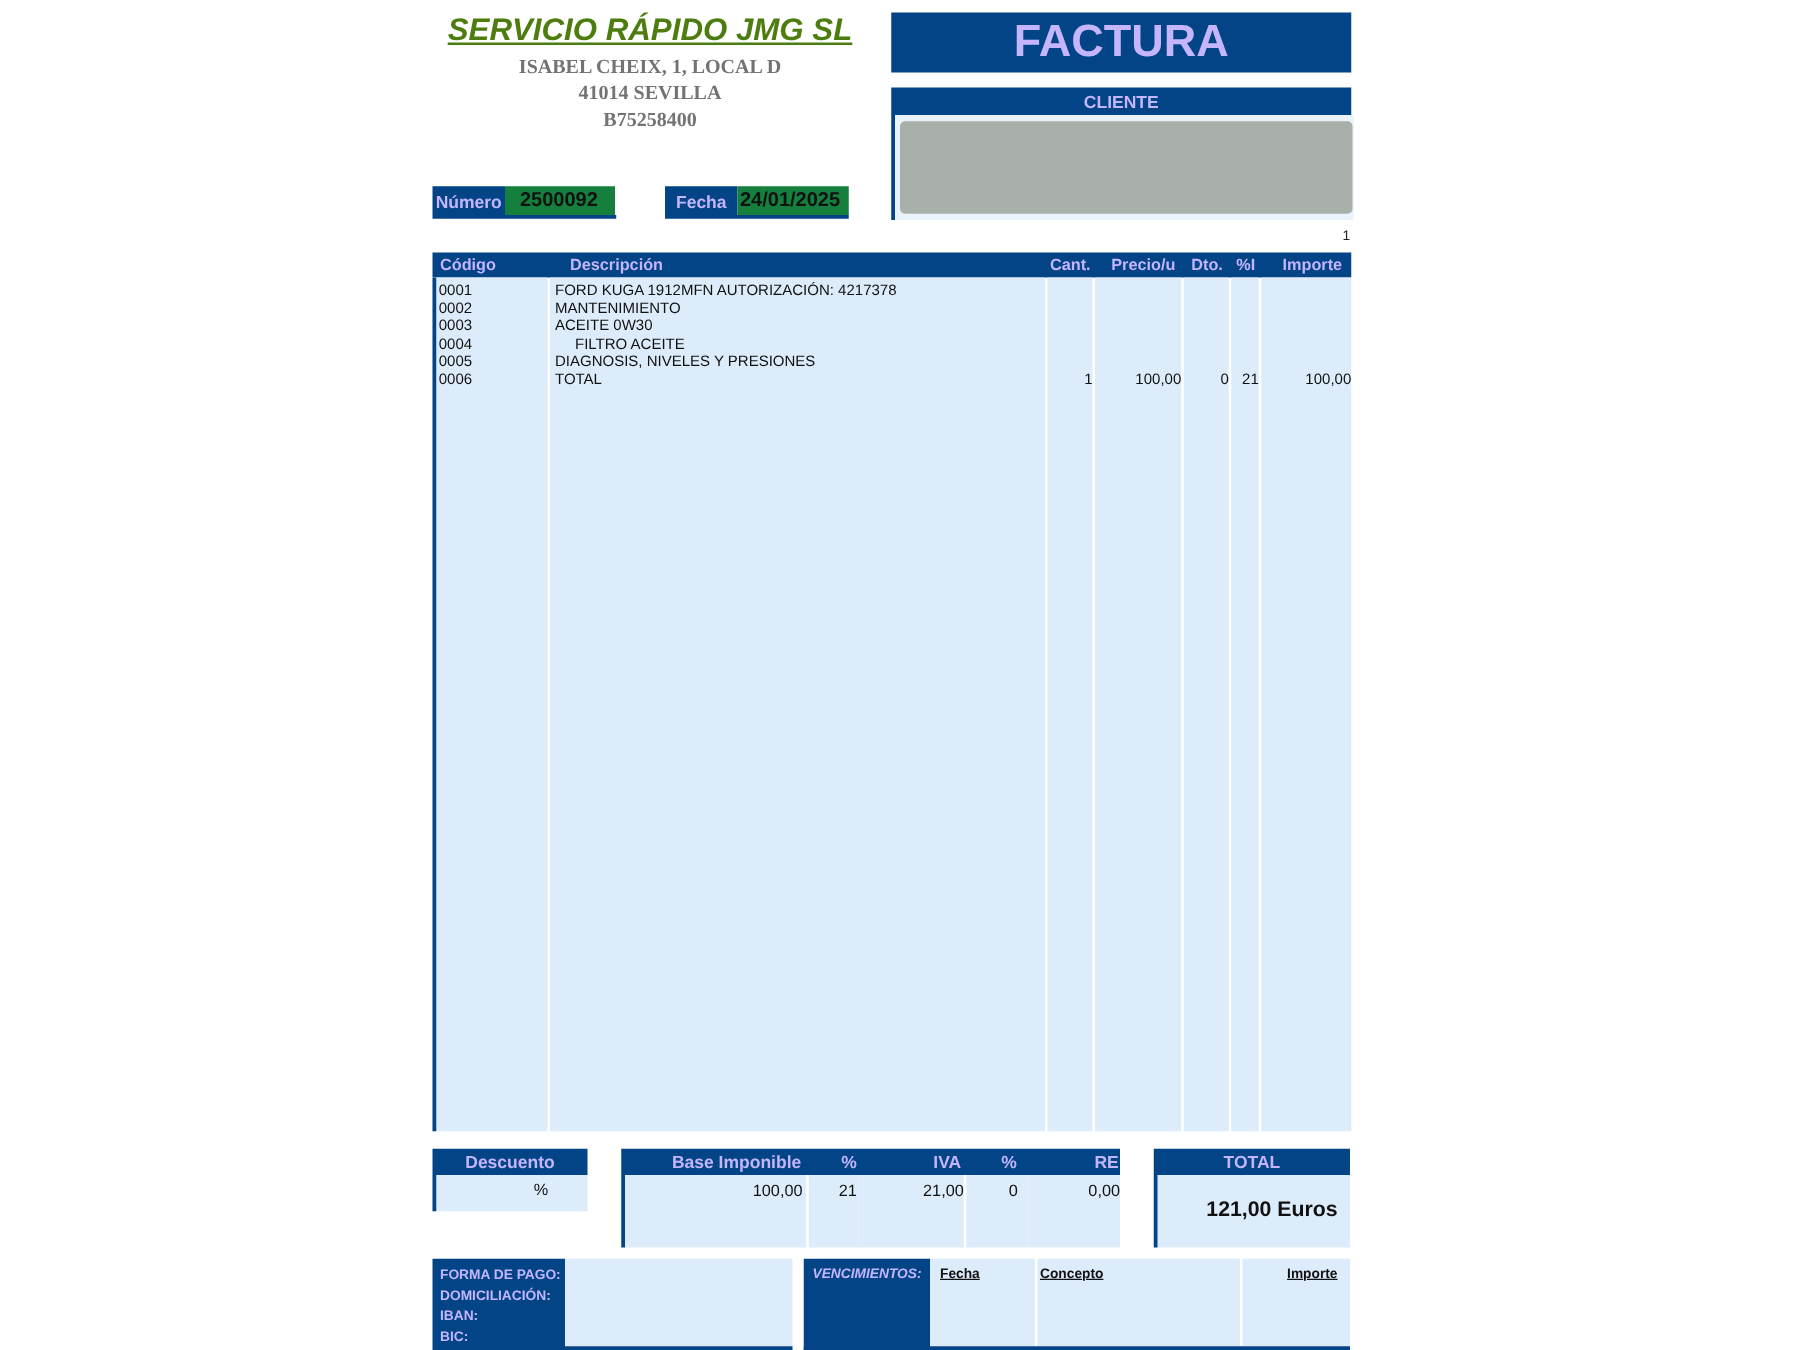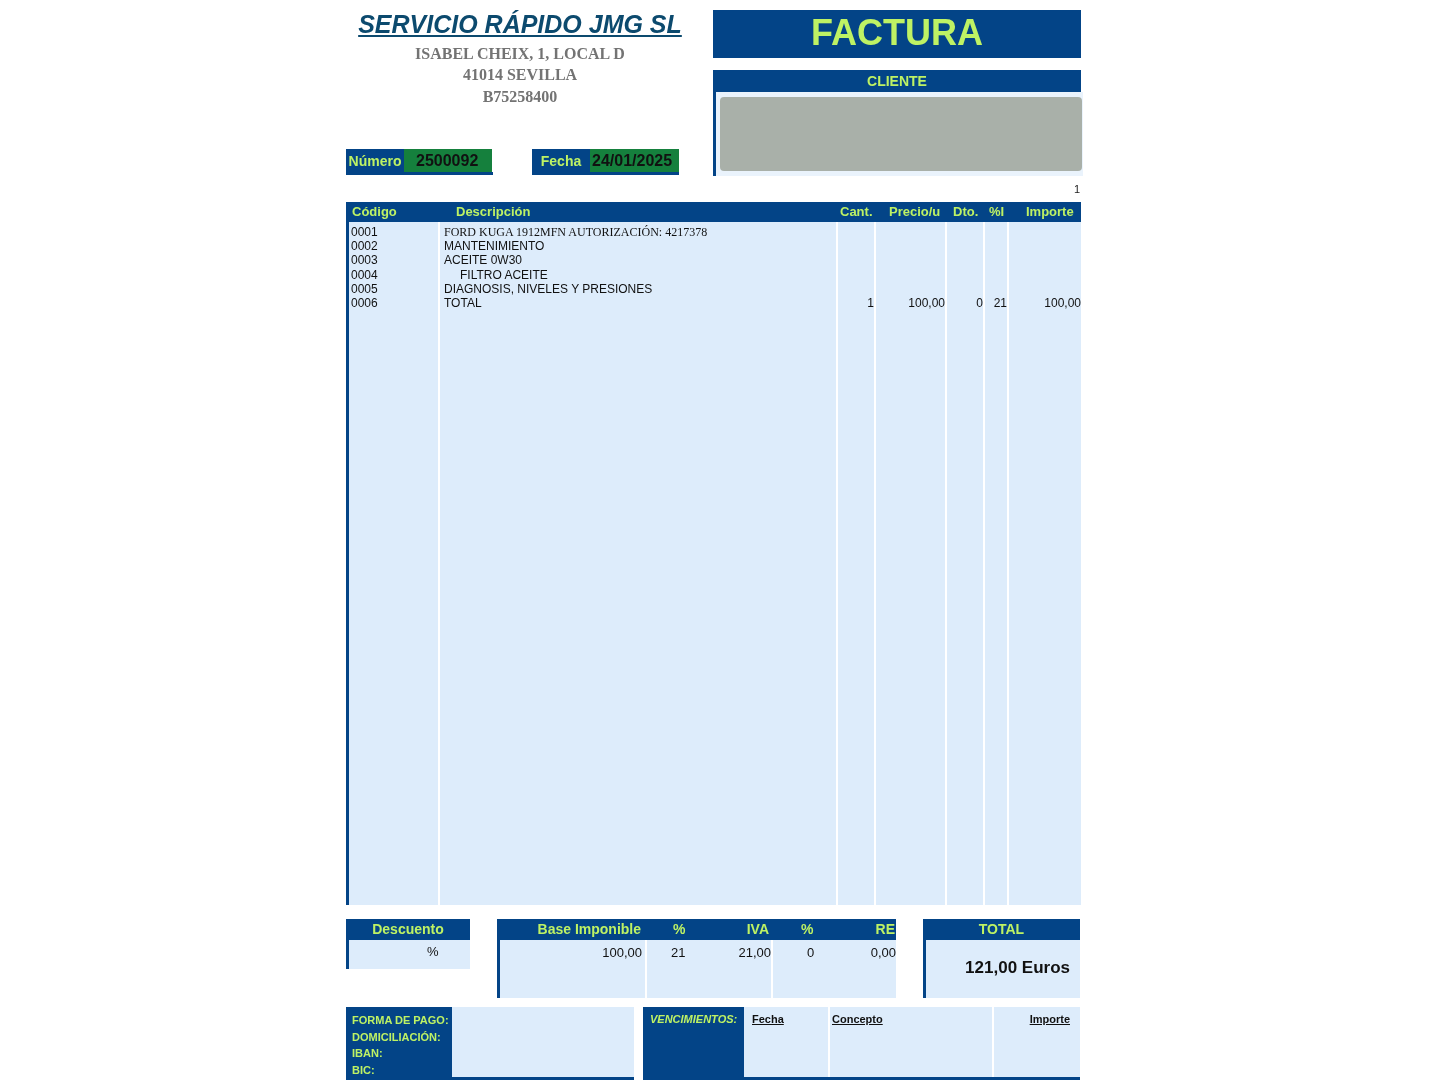--- a/index.html
+++ b/index.html
@@ -1,22 +1,22 @@
 <!DOCTYPE html>
 <html><head>
   <meta charset="utf-8">
   <style>
     html, body { margin:0; padding:0; }
     body { width:1440px; height:1080px; background:#ffffff; position:relative; overflow:hidden;
            font-family:"Liberation Sans", sans-serif; color:#111; }
     .abs { position:absolute; }
-    .dark { background:#034487; color:#bef264; }
+    .dark { background:#034487; color:#c4b5fd; }
     .light { background:#15803d; }
     .company-name { left:345px; top:10px; width:350px; text-align:center; font-size:25px; font-weight:bold;
-                    font-style:italic; text-decoration:underline; color:#0c4a6e; }
+                    font-style:italic; text-decoration:underline; color:#4d7c0f; }
     .addr { left:345px; width:350px; text-align:center; font-family:"Liberation Serif", serif; font-weight:bold; font-size:16px; color:#737373; }
     .factura { left:713px; top:10px; width:368px; height:48px; font-size:36px; font-weight:bold; text-align:center; line-height:46px; }
     .cliente-hdr { left:713px; top:70px; width:368px; height:22px; font-size:14px; font-weight:bold; text-align:center; line-height:23px; }
     .cliente-wrap { left:713px; top:92px; width:370px; height:84px; background:#eaf3fc; border-left:3px solid #034487; box-sizing:border-box; }
     .cliente-box { left:720px; top:97px; width:362px; height:74px; background:#a9b0a9; border-radius:4px; }
     .num-label { left:346px; top:149px; width:58px; height:23px; font-size:14px; font-weight:bold; line-height:24px; text-align:center; }
     .num-value { left:404px; top:149px; width:88px; height:23px; font-size:16px; font-weight:bold; line-height:24px; padding-left:12px; box-sizing:border-box; }
     .num-underline { left:346px; top:172px; width:147px; height:3px; background:#034487; }
     .fecha-label { left:532px; top:149px; width:58px; height:23px; font-size:14px; font-weight:bold; line-height:24px; text-align:center; }
     .fecha-value { left:590px; top:149px; width:89px; height:23px; font-size:16px; font-weight:bold; line-height:24px; padding-left:2px; box-sizing:border-box; }
@@ -87,21 +87,21 @@
   <div class="col" style="left:0;width:92px;"></div>
   <div class="col" style="left:94px;width:396px;"></div>
   <div class="col" style="left:492px;width:36px;"></div>
   <div class="col" style="left:530px;width:69px;"></div>
   <div class="col" style="left:601px;width:36px;"></div>
   <div class="col" style="left:639px;width:22px;"></div>
   <div class="col" style="left:663px;width:72px;"></div>
   <div class="col-left-border"></div>
 
   <div class="row" style="left:5px;top:3px;">0001</div>
-  <div class="row" style="left:98px;top:3px;font-family:Liberation Serif, serif;">FORD KUGA 1912MFN AUTORIZACIÓN: 4217378</div>
+  <div class="row" style="left:98px;top:3px;">FORD KUGA 1912MFN AUTORIZACIÓN: 4217378</div>
 
   <div class="row" style="left:5px;top:17px;">0002</div>
   <div class="row" style="left:98px;top:17px;">MANTENIMIENTO</div>
 
   <div class="row" style="left:5px;top:31px;">0003</div>
   <div class="row" style="left:98px;top:31px;">ACEITE 0W30</div>
 
   <div class="row" style="left:5px;top:46px;">0004</div>
   <div class="row" style="left:114px;top:46px;">FILTRO ACEITE</div>
 

